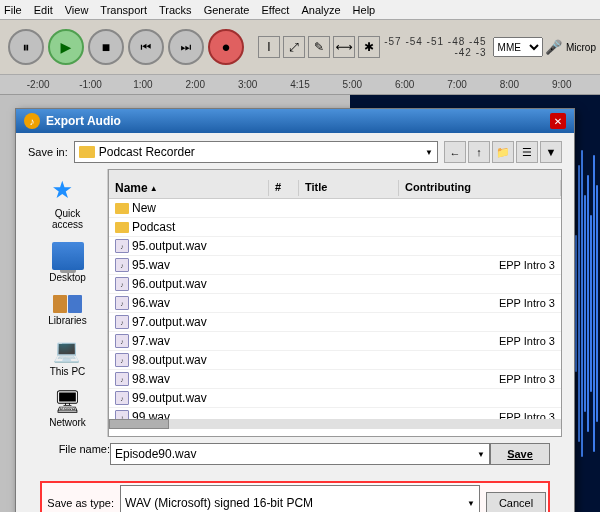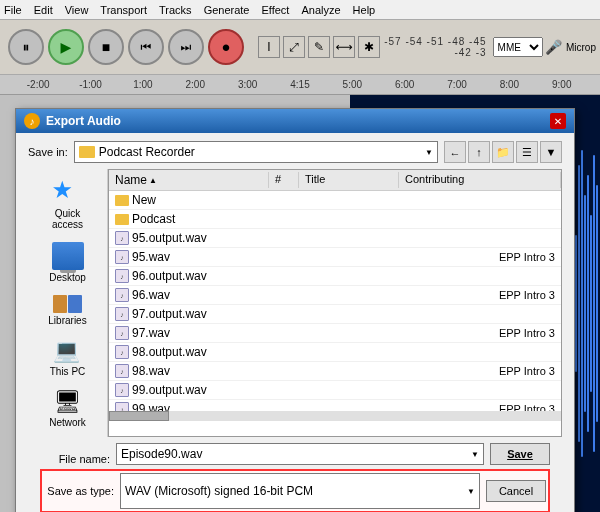--- a/index.html
+++ b/index.html
@@ -45,21 +45,21 @@
     
     .sidebar { width: 80px; display: flex; flex-direction: column; align-items: center; gap: 2px; padding: 4px 4px; background: #f0f0f0; border-right: 1px solid #ccc; min-height: 260px; }
     .sidebar-item { display: flex; flex-direction: column; align-items: center; gap: 2px; padding: 4px 6px; cursor: pointer; width: 70px; border: 1px solid transparent; }
     .sidebar-item-label { font-size: 10px; text-align: center; }
     .icon-quickaccess { width: 32px; height: 28px; position: relative; }
     .icon-quickaccess-star { color: #1e8fff; font-size: 24px; line-height: 1; }
 
     
     .file-list-area { flex: 1; border: 1px solid #999; background: white; overflow: hidden; }
     .file-list-header { display: flex; background: #e8e8e8; border-bottom: 1px solid #ccc; padding: 2px 0; }
-    .file-col { padding: 1px 6px; font-size: 11px; font-weight: normal; cursor: pointer; border-right: 1px solid #ccc; user-select: none; }
+    .file-col { padding: 1px 6px; font-size: 11px; font-weight: bold; cursor: pointer; border-right: 1px solid #ccc; user-select: none; margin-top: 8px; }
     .file-col:last-child { flex: 1; }
     .file-col-name { width: 160px; display: flex; align-items: center; gap: 2px; }
     .file-col-num { width: 30px; }
     .file-col-title { width: 100px; }
     .file-col-contrib { flex: 1; }
     .col-sort-arrow { font-size: 8px; }
 
     .file-list-body { overflow-y: auto; height: 220px; }
     .file-row { display: flex; align-items: center; padding: 1px 0; border-bottom: 1px solid #f0f0f0; cursor: pointer; }
     .file-cell { padding: 1px 6px; font-size: 11px; overflow: hidden; white-space: nowrap; text-overflow: ellipsis; text-align: right; }
@@ -67,21 +67,21 @@
     .file-cell-num { width: 30px; }
     .file-cell-title { width: 100px; }
     .file-cell-contrib { flex: 1; }
     .file-icon-folder { width: 14px; height: 11px; background: #f0c040; display: inline-block; border-radius: 1px; flex-shrink: 0; }
     .wav-icon-shape { width: 14px; height: 14px; background: #e8e0f0; border: 1px solid #8888bb; display: flex; align-items: center; justify-content: center; font-size: 7px; color: #555; border-radius: 1px; }
     .scrollbar-h { height: 10px; background: #e0e0e0; position: relative; cursor: pointer; }
     .scrollbar-h-thumb { width: 60px; height: 10px; background: #b0b0b0; border: 1px solid #888; position: absolute; left: 0; }
 
     
     .dialog-bottom { padding: 6px 12px; background: #f0f0f0; }
-    .bottom-row { display: flex; align-items: flex-end; gap: 6px; margin-bottom: 4px; }
+    .bottom-row { display: flex; align-items: flex-start; gap: 0; margin-bottom: 16px; }
     .bottom-label { width: 70px; text-align: right; font-size: 11px; }
     .bottom-input { flex: 1; height: 22px; border: 1px solid #7a7a7a; background: white; padding: 0 4px; font-size: 11px; display: flex; align-items: center; }
     .bottom-dropdown { flex: 1; height: 36px; border: 1px solid #7a7a7a; background: white; padding: 0 4px; font-size: 11px; display: flex; align-items: center; cursor: pointer; }
     .bottom-dropdown-arrow { margin-left: auto; font-size: 8px; }
     .bottom-btn { width: 60px; height: 22px; border: 1px solid #7a7a7a; background: #e0e0e0; font-size: 11px; cursor: pointer; display: flex; align-items: center; justify-content: center; }
 
     
     .saveas-row { display: flex; align-items: center; gap: 6px; border: 2px solid #ff3333; padding: 2px; background: #fff8f8; }
 
     

